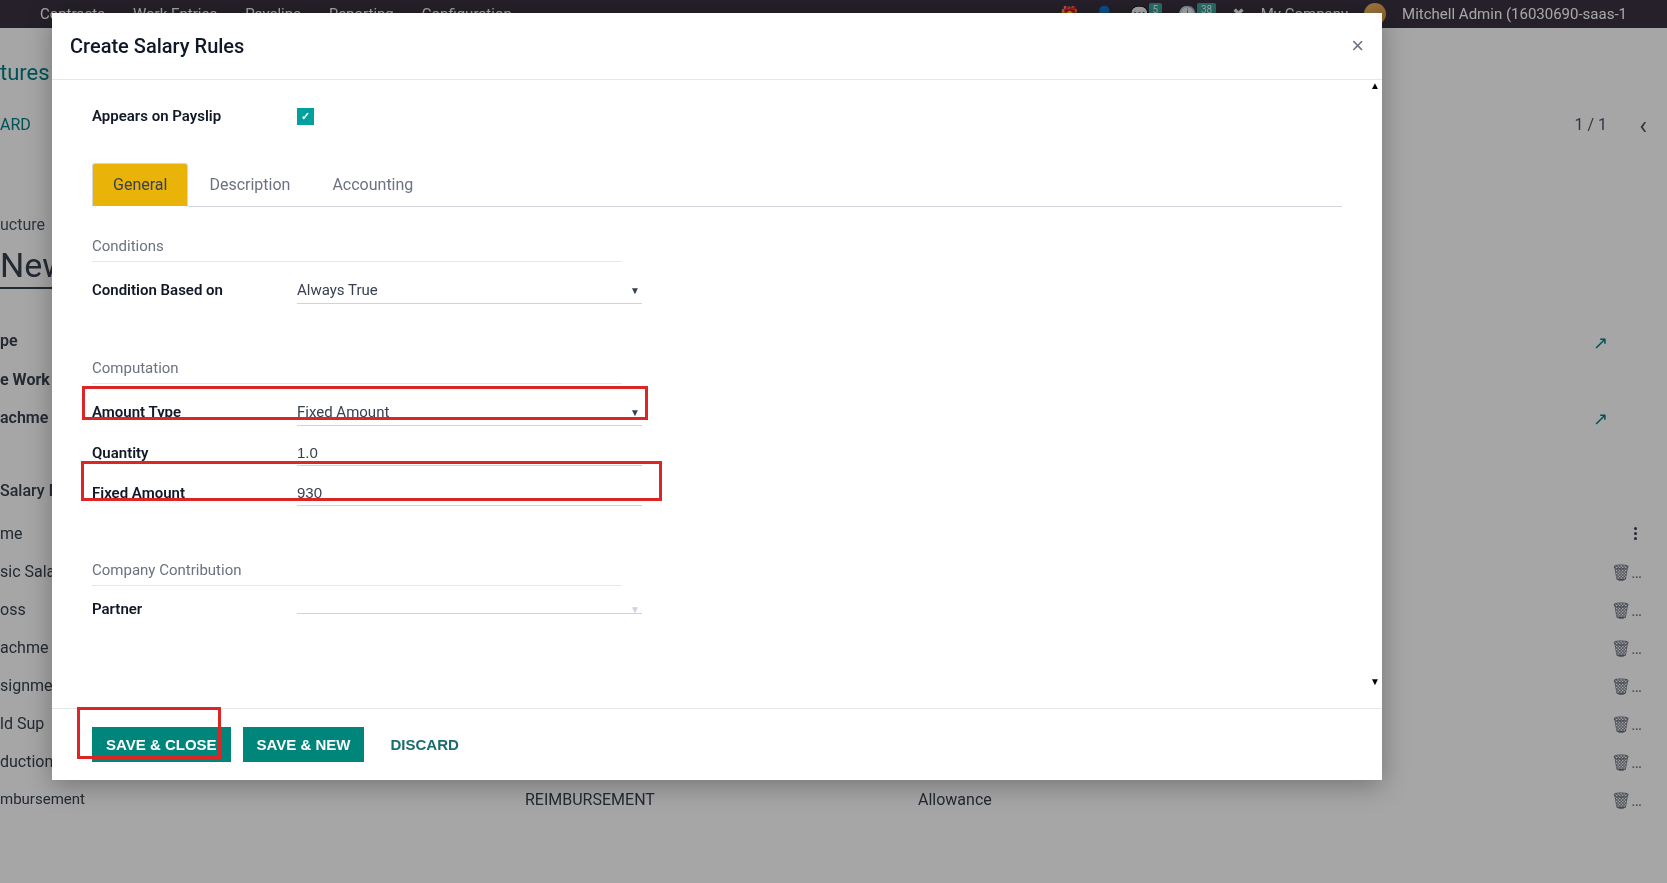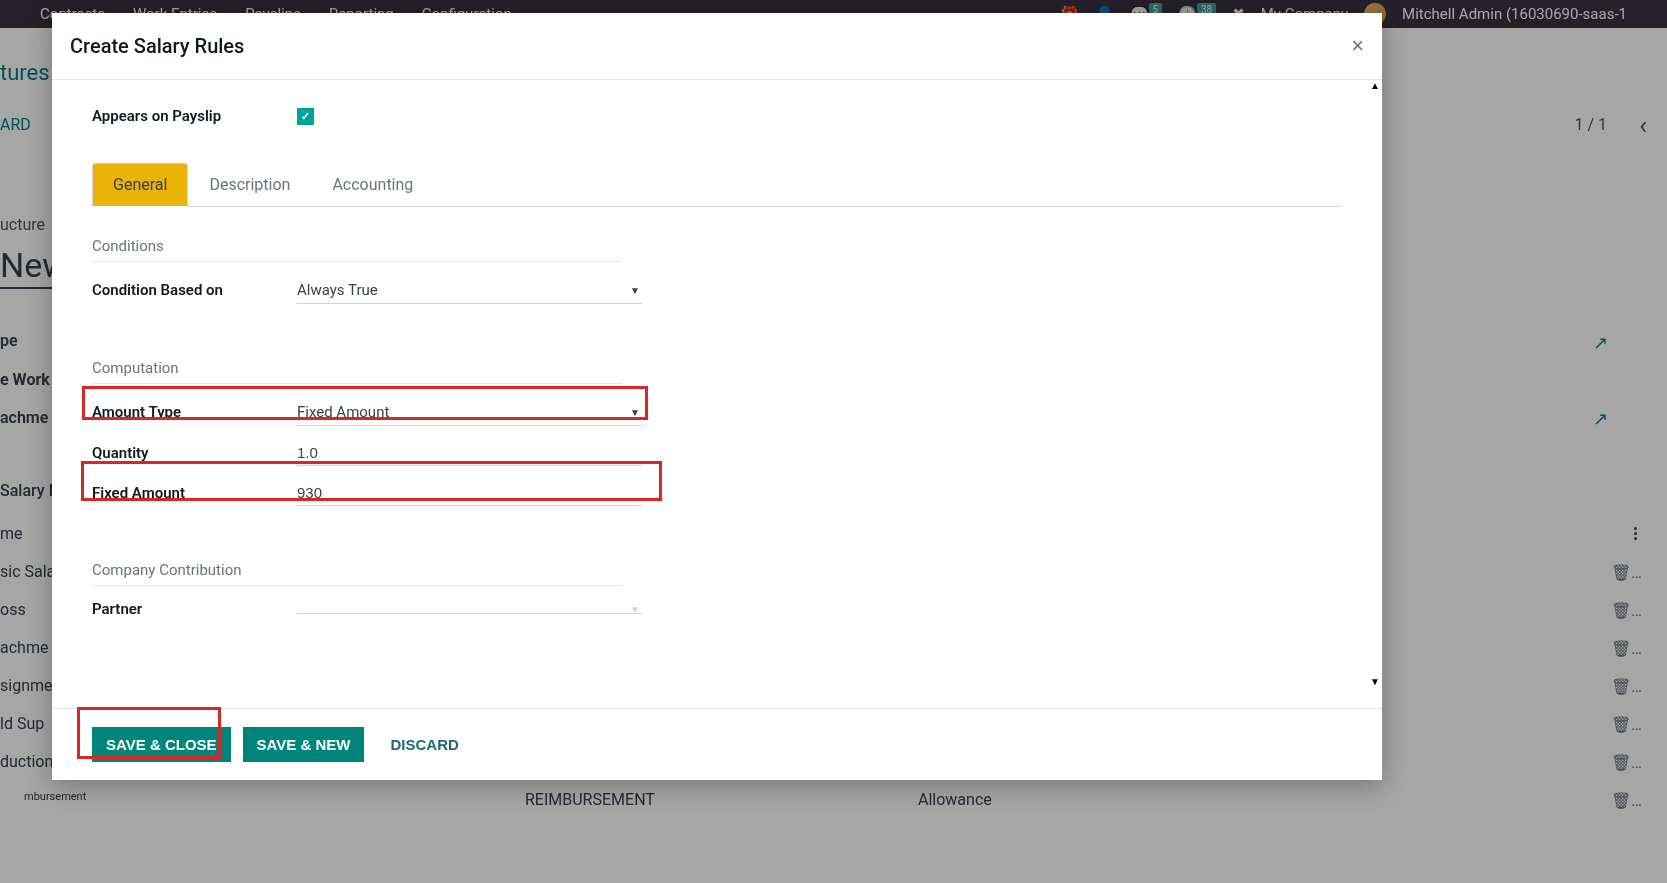--- a/index.html
+++ b/index.html
@@ -266,21 +266,21 @@
 <div style="position:absolute; top:370px; left:0; color:#374151; font-size:16px; font-weight:700;">e Work</div>
 <div style="position:absolute; top:408px; left:0; color:#374151; font-size:16px; font-weight:600;">achme</div>
 <div style="position:absolute; top:481px; left:0; color:#374151; font-size:16px; font-weight:500;">Salary R</div>
 <div style="position:absolute; top:524px; left:0; color:#374151; font-size:16px;">me</div>
 <div style="position:absolute; top:562px; left:0; color:#374151; font-size:16px;">sic Sala</div>
 <div style="position:absolute; top:600px; left:0; color:#374151; font-size:16px;">oss</div>
 <div style="position:absolute; top:638px; left:0; color:#374151; font-size:16px;">achme</div>
 <div style="position:absolute; top:676px; left:0; color:#374151; font-size:16px;">signme</div>
 <div style="position:absolute; top:714px; left:0; color:#374151; font-size:16px;">ld Sup</div>
 <div style="position:absolute; top:752px; left:0; color:#374151; font-size:16px;">duction</div>
-<div style="position:absolute; top:790px; left:0; color:#374151; font-size:11px;margin-left:24px;">mbursement</div>
+<div style="position:absolute; top:790px; left:0; color:#374151; font-size:15px;">mbursement</div>
 <div style="position:absolute; top:790px; left:525px; color:#374151; font-size:16px;">REIMBURSEMENT</div>
 <div style="position:absolute; top:790px; left:918px; color:#374151; font-size:16px;">Allowance</div>
 
 <div style="position:absolute; top:332px; right:59px; color:#017e84; font-size:18px;">↗</div>
 <div style="position:absolute; top:408px; right:59px; color:#017e84; font-size:18px;">↗</div>
 
 <div style="position:absolute; top:527px; right:30px;">
   <div class="kebab-icon">
       <span class="kebab-dot"></span>
       <span class="kebab-dot"></span>

